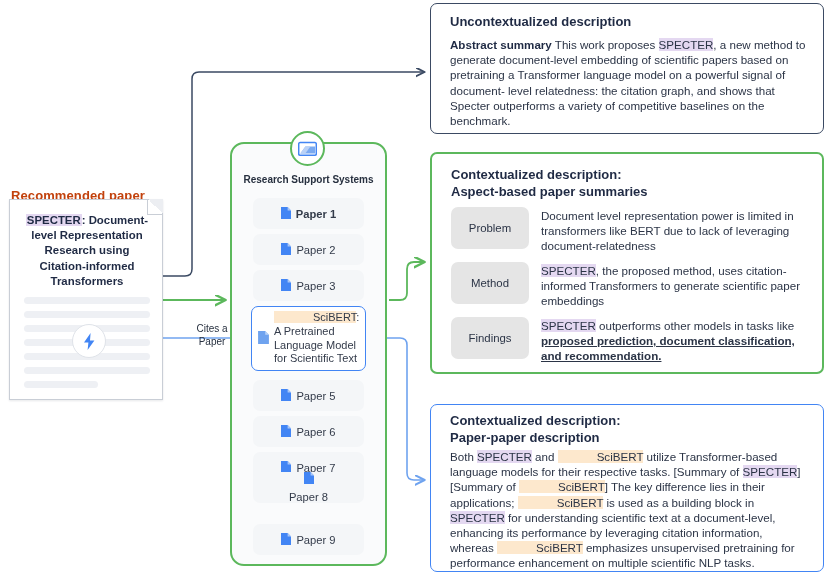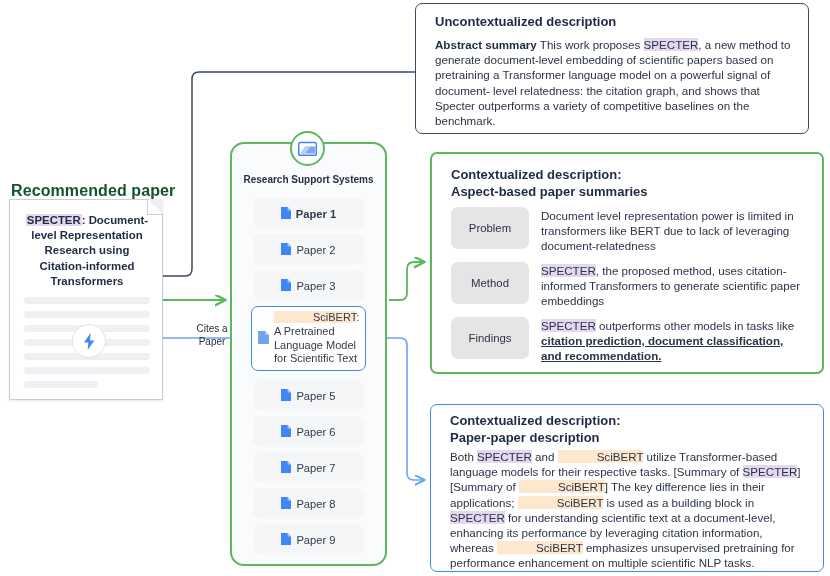--- a/index.html
+++ b/index.html
@@ -1,22 +1,22 @@
 <!DOCTYPE html>
 <html><head>
 <meta charset="utf-8">
 <style>
   * { box-sizing: border-box; margin:0; padding:0; }
   html,body { width:830px; height:576px; background:#ffffff;
               font-family:"Liberation Sans", sans-serif; }
   #root { position:relative; width:830px; height:576px; overflow:hidden; background:#fff; }
 
   
-  #rec-label { position:absolute; left:11px; top:182px; font-size:16px; font-weight:bold;
-               color:#14532d; letter-spacing:.1px; }
+  #rec-label { position:absolute; left:11px; top:188px; font-size:13px; font-weight:bold;
+               color:#c2410c; letter-spacing:.1px; }
   #paper-doc { position:absolute; left:9px; top:199px; width:154px; height:201px;
                background:#fff; border:1px solid #c9ced6;
                box-shadow:0 1px 2px rgba(20,30,50,.10); }
   #paper-doc::after { content:""; position:absolute; right:-1px; top:-1px; width:15px; height:15px;
                background:linear-gradient(225deg,#eceef2 0 50%, transparent 50%);
                border-left:1px solid #c9ced6; border-bottom:1px solid #c9ced6; }
   #paper-title { position:absolute; left:10px; top:13px; width:134px; text-align:center;
                font-size:11.4px; line-height:15.2px; font-weight:bold; color:#1f2a44; }
   #paper-title .hl-p { background:#e4d8f1; padding:0 1px; }
   .doc-line { position:absolute; left:14px; height:7px; border-radius:4px; background:#eef0f4; }
@@ -42,21 +42,21 @@
                display:flex; align-items:center; gap:5px; padding:0 6px; }
   #sci-text { font-size:11px; line-height:13.6px; color:#333b4a; }
   #sci-text .hl-s { background:#fde8cd; }
 
   
   #cites-lbl { position:absolute; left:186px; top:322px; width:52px; text-align:center;
                font-size:10px; line-height:13px; color:#27303f; }
 
   
   .panel { position:absolute; background:#fff; border-radius:7px; }
-  #panel-uncx { left:415px; top:3px; width:394px; height:131px; border:1.7px solid #3b4a63; }
+  #panel-uncx { left:430px; top:3px; width:394px; height:131px; border:1.7px solid #3b4a63; }
   #panel-aspect { left:430px; top:152px; width:394px; height:222px; border:2px solid #5cb85c; }
   #panel-pp   { left:430px; top:404px; width:394px; height:168px; border:1.8px solid #4285f4; }
   .p-title { font-size:13px; font-weight:bold; color:#1f2a44; line-height:16.5px; }
   .p-body  { font-size:11.6px; line-height:15.2px; color:#2b3446; }
   .hl-p { background:#e4d8f1; }
   .hl-s { background:#fde8cd;padding-left:39px; }
   .uline { text-decoration:underline; font-weight:bold; }
 
   #uncx-title { position:absolute; left:19px; top:10px; }
   #uncx-body  { position:absolute; left:19px; top:33px; width:357px; }
@@ -193,21 +193,21 @@
   </div>
   <div class="paper-item" style="top:452px;">
     <span class="fi">
       <svg width="10" height="12" viewBox="0 0 10 12">
           <path d="M0,0 H6.6 L10,3.4 V12 H0 Z" fill="#4285f4"></path>
           <path d="M6.6,0 L10,3.4 H6.6 Z" fill="#a9c7f7"></path>
         </svg>
     </span>
     <span>Paper 7</span>
   </div>
-  <div class="paper-item" style="top:488px;">
+  <div class="paper-item" style="top:472px;flex-direction:column;">
     <span class="fi">
       <svg width="10" height="12" viewBox="0 0 10 12">
           <path d="M0,0 H6.6 L10,3.4 V12 H0 Z" fill="#4285f4"></path>
           <path d="M6.6,0 L10,3.4 H6.6 Z" fill="#a9c7f7"></path>
         </svg>
     </span>
     <span>Paper 8</span>
   </div>
   <div class="paper-item" style="top:524px;">
     <span class="fi">
@@ -237,21 +237,21 @@
       <div class="asp-txt">Document level representation power is limited in transformers like BERT due to lack of leveraging document-relatedness</div>
     </div>
 
     <div class="asp-row" style="top:108px;">
       <div class="asp-chip">Method</div>
       <div class="asp-txt"><span class="hl-p">SPECTER</span><span>, the proposed method, uses citation-informed Transformers to generate scientific paper embeddings</span></div>
     </div>
 
     <div class="asp-row" style="top:163px;">
       <div class="asp-chip">Findings</div>
-      <div class="asp-txt"><span class="hl-p">SPECTER</span><span> outperforms other models in tasks like </span><span class="uline">citation prediction, document classification, and recommendation.</span></div>
+      <div class="asp-txt"><span class="hl-p">SPECTER</span><span> outperforms other models in tasks like </span><span class="uline">proposed prediction, document classification, and recommendation.</span></div>
     </div>
   </div>
 
   <div class="panel" id="panel-pp">
     <div class="p-title" id="pp-title">
       <div>Contextualized description:</div>
       <div>Paper-paper description</div>
     </div>
     <div class="p-body" id="pp-body"><span>Both </span><span class="hl-p">SPECTER</span><span> and </span><span class="hl-s">SciBERT</span><span> utilize Transformer-based language models for their respective tasks. [Summary of </span><span class="hl-p">SPECTER</span><span>][Summary of </span><span class="hl-s">SciBERT</span><span>] The key difference lies in their applications; </span><span class="hl-s">SciBERT</span><span> is used as a building block in </span><span class="hl-p">SPECTER</span><span> for understanding scientific text at a document-level, enhancing its performance by leveraging citation information, whereas </span><span class="hl-s">SciBERT</span><span> emphasizes unsupervised pretraining for performance enhancement on multiple scientific NLP tasks.</span></div>
   </div>

